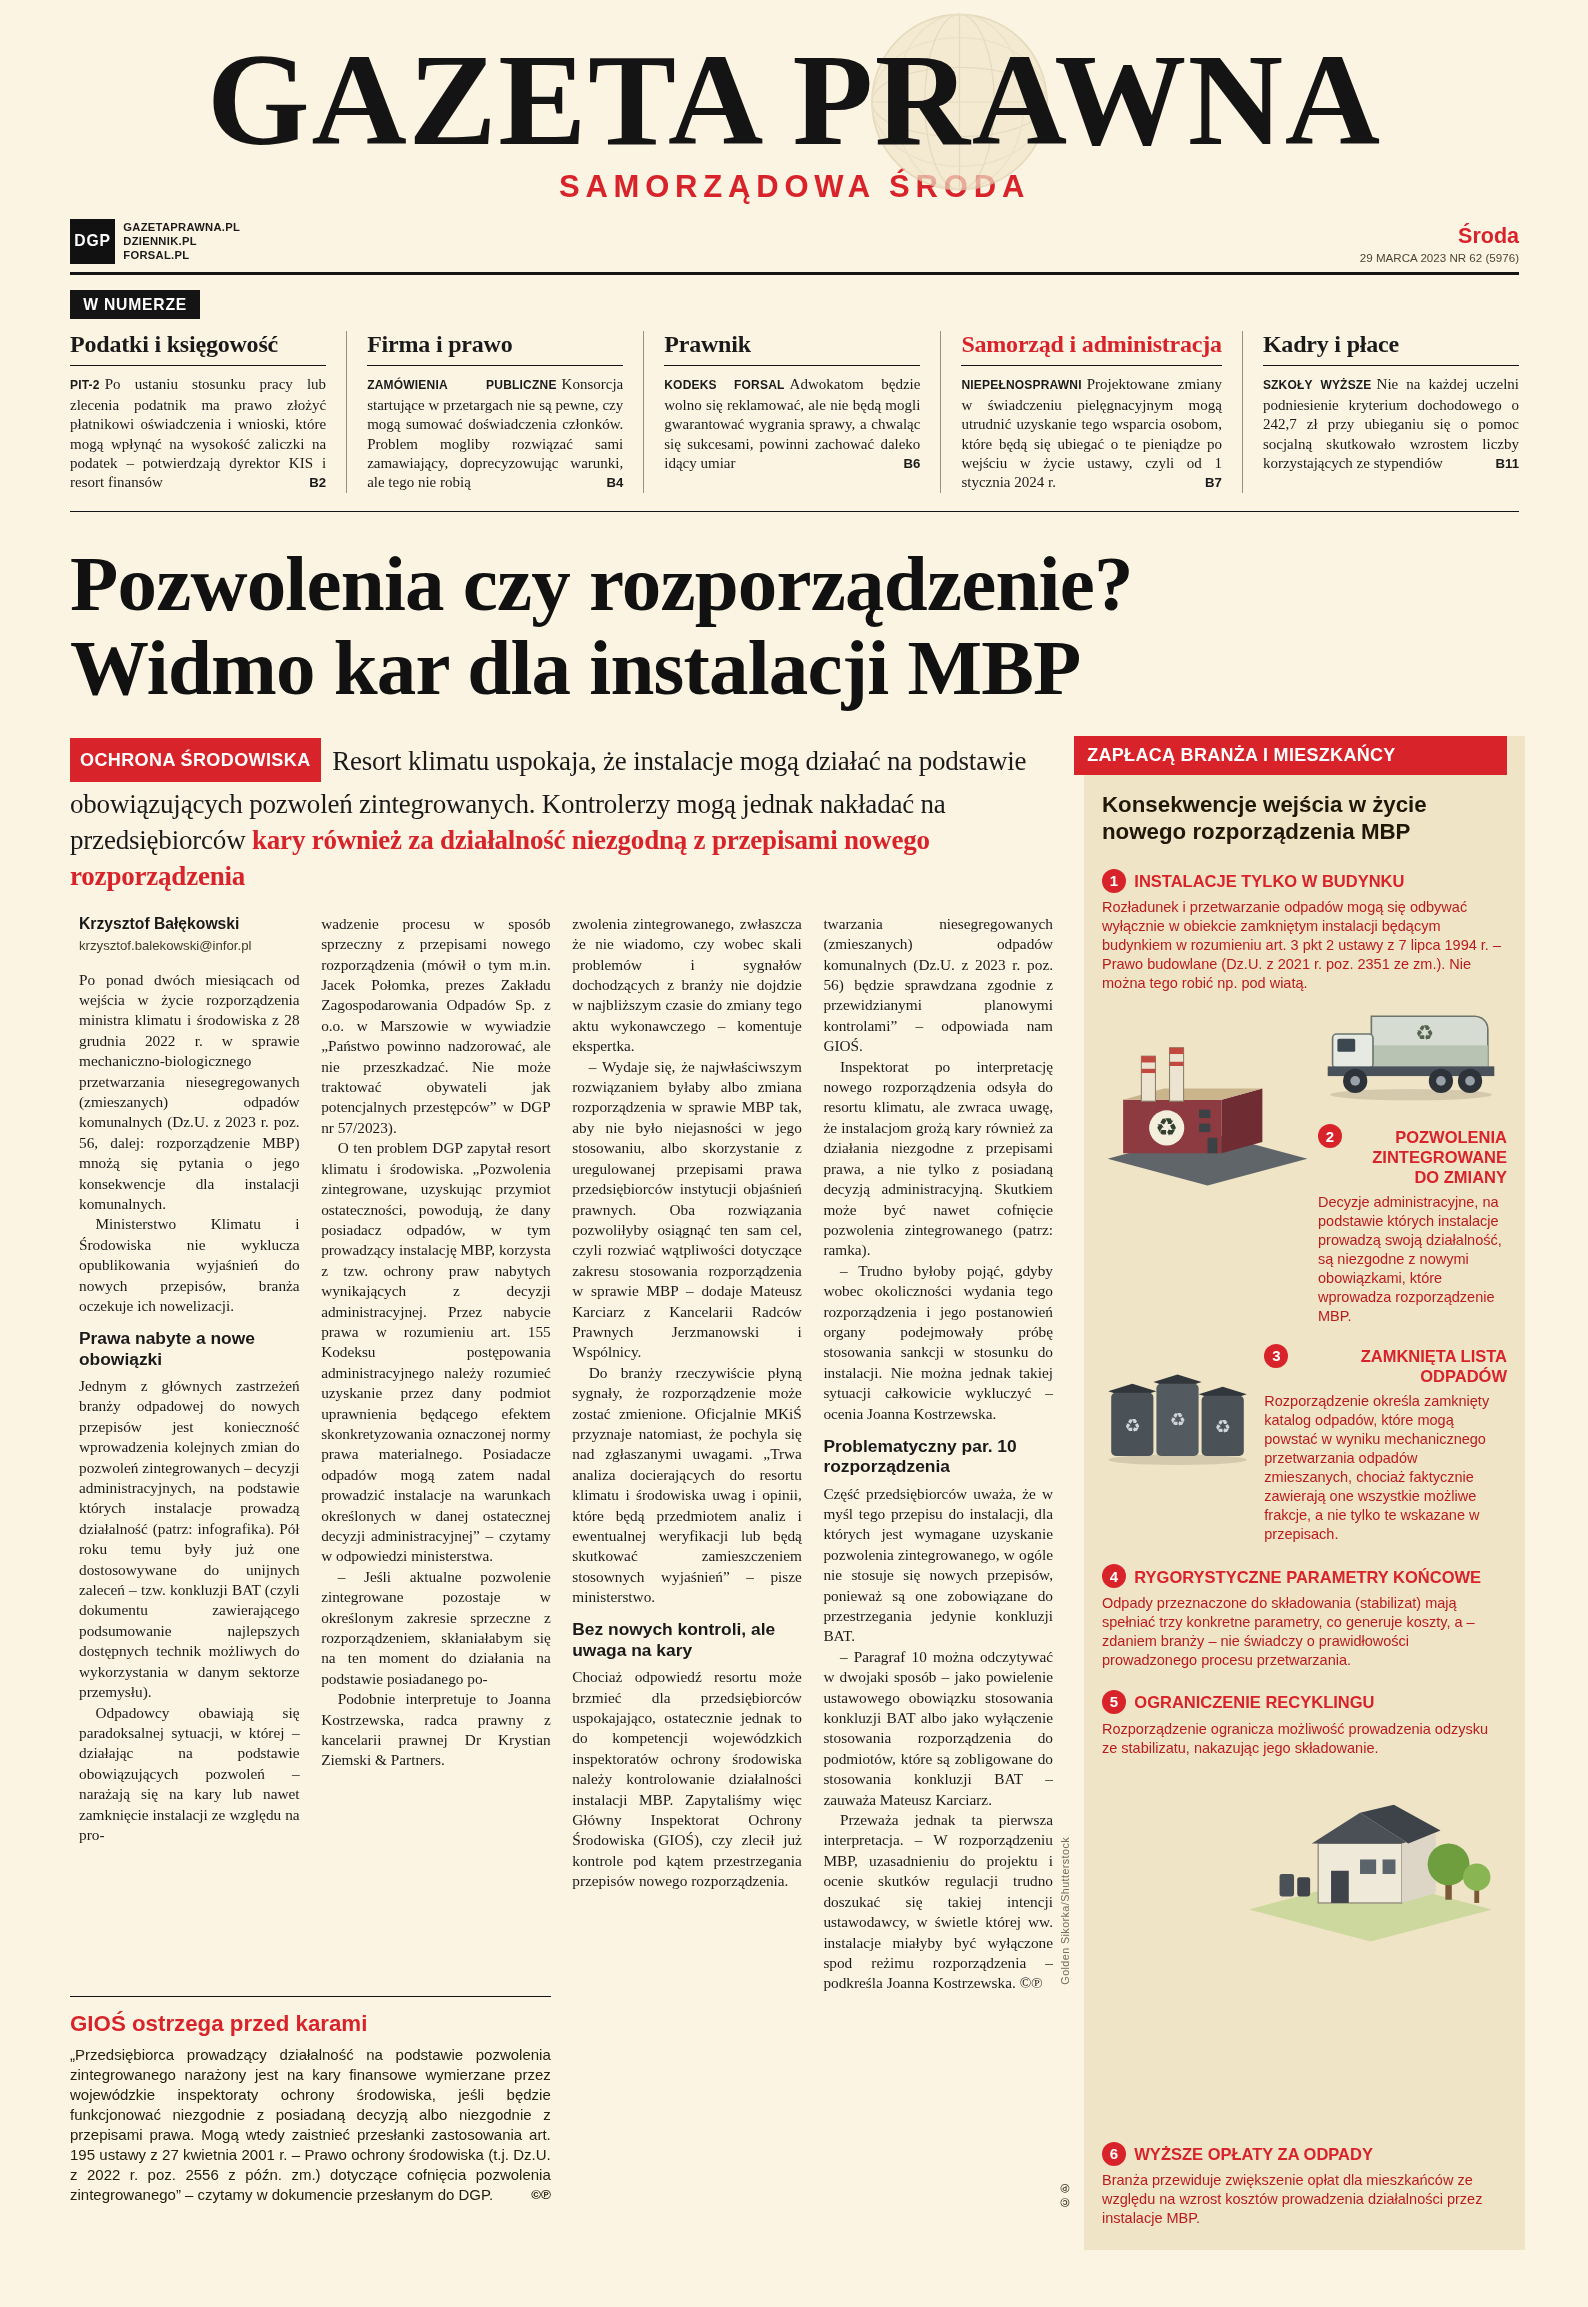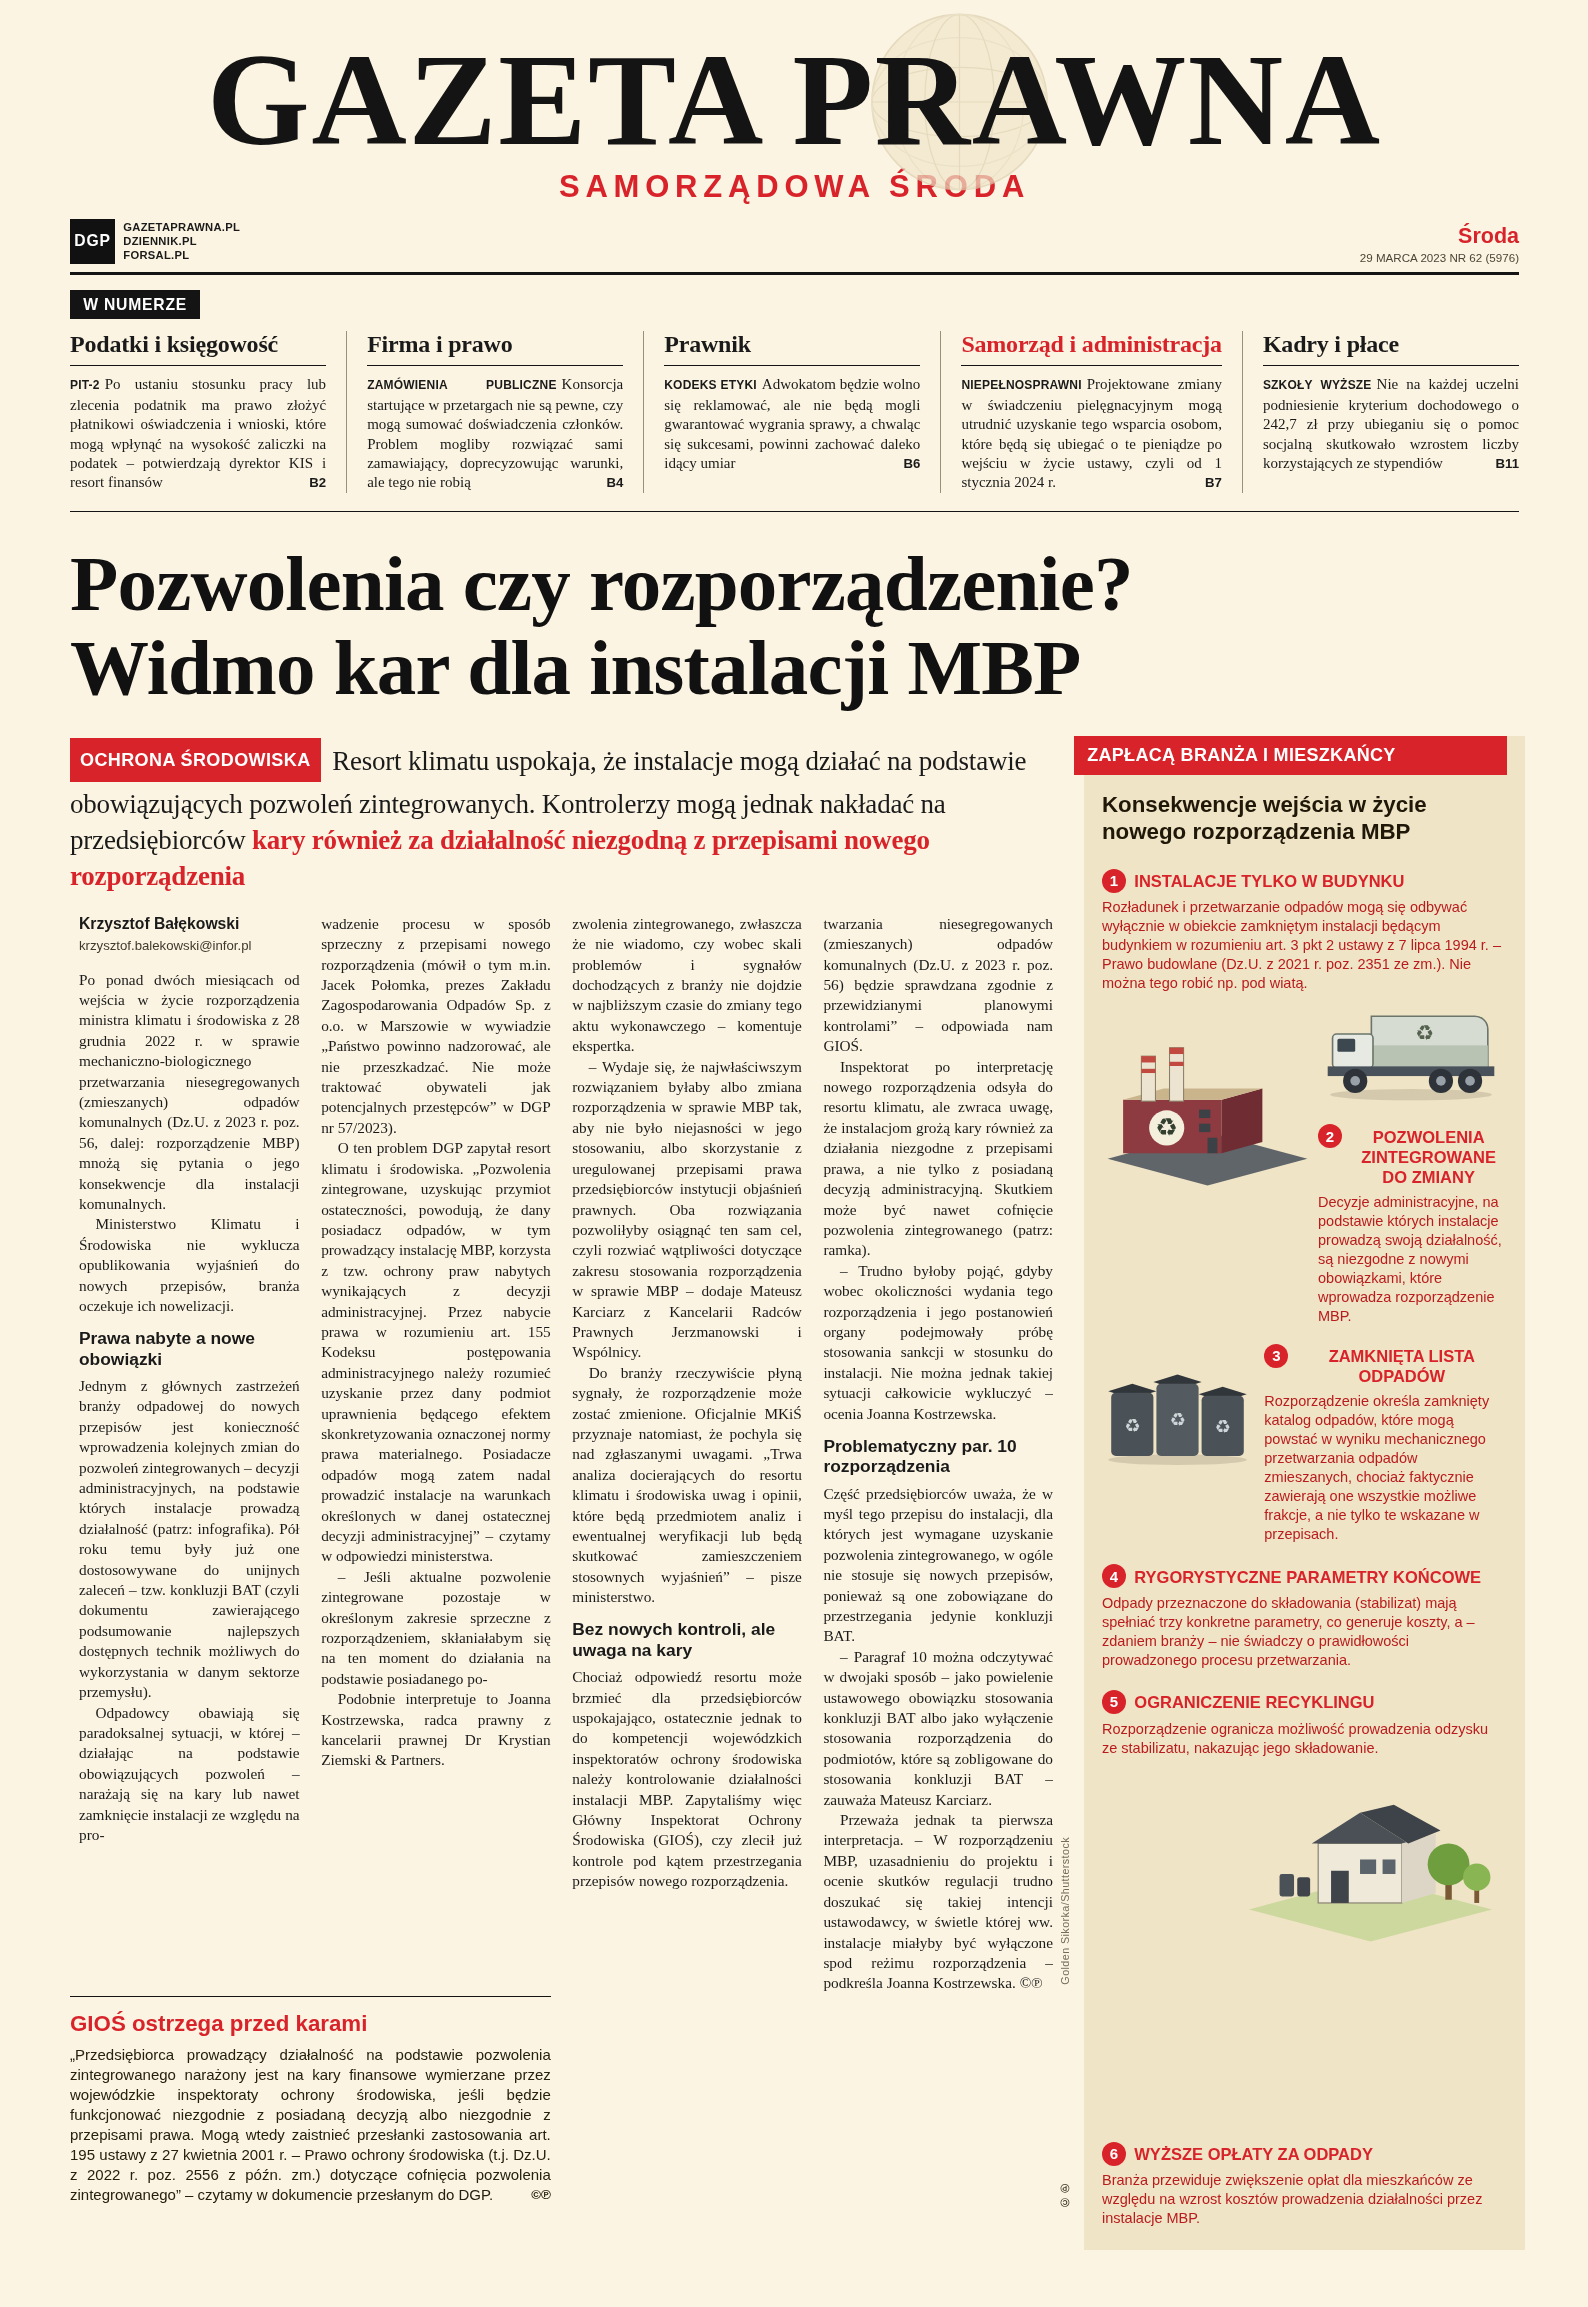--- a/index.html
+++ b/index.html
@@ -70,21 +70,21 @@
   .gios-text{font-family:"Liberation Sans",sans-serif;font-size:15px;line-height:20px;text-align:justify;color:#25200f;}
   .gios-cr{font-family:"Liberation Sans",sans-serif;font-weight:700;font-size:13.2px;float:right;margin-left:8.3px;}
 
   
   .infographic{background:var(--panel);height:100%;padding:0 18px 21.5px;position:relative;display:flex;flex-direction:column;}
   .info-header{background:var(--red);color:#fff;font-family:"Liberation Sans",sans-serif;font-weight:700;font-size:18px;letter-spacing:0.3px;padding:9px 13.2px;margin-left:-28px;}
   .info-title{font-family:"Liberation Sans",sans-serif;font-weight:700;font-size:22.3px;line-height:27px;color:#1f1708;margin:16.5px 0 3.3px;max-width:356px;text-align:left;}
   .item{margin-top:20px;}
   .item-head{display:flex;gap:8.3px;align-items:flex-start;}
   .item-num{flex:none;width:24px;height:24px;border-radius:50%;background:var(--red);color:#fff;font-family:"Liberation Sans",sans-serif;font-weight:700;font-size:15px;display:flex;align-items:center;justify-content:center;}
-  .item-title{color:var(--red);font-family:"Liberation Sans",sans-serif;font-weight:700;font-size:16.5px;line-height:20px;padding-top:2.5px;text-align:center;}
+  .item-title{color:var(--red);font-family:"Liberation Sans",sans-serif;font-weight:700;font-size:16.5px;line-height:20px;padding-top:2.5px;text-align:right;}
   .item-text{font-family:"Liberation Sans",sans-serif;font-size:14.5px;line-height:19px;color:#b91c1c;margin-top:5.8px;text-align:left;}
   .row-b{display:flex;margin-top:5px;gap:5px;}
   .factory-wrap{flex:1;padding-top:46px;}
   .rowb-right{width:189px;flex:none;}
   .row-c{display:flex;margin-top:18px;gap:8.3px;align-items:flex-start;}
   .bins-wrap{width:154px;flex:none;padding-top:11.6px;}
   .row-c .item{flex:1;margin-top:0;}
   .house-wrap{margin:21.5px 0 0 auto;width:273px;}
   .item-last{margin-top:auto;padding-top:20px;}
   .credit-vertical{position:absolute;left:-25px;bottom:265px;writing-mode:vertical-rl;transform:rotate(180deg);font-family:"Liberation Sans",sans-serif;font-size:10.8px;color:#756c58;letter-spacing:0.4px;}
@@ -138,21 +138,21 @@
           <p class="news-text"><span class="news-kicker">PIT-2</span><span>Po ustaniu stosunku pracy lub zlecenia podatnik ma prawo złożyć płatnikowi oświadczenia i wnioski, które mogą wpłynąć na wysokość zaliczki na podatek – potwierdzają dyrektor KIS i resort finansów</span><span class="news-page">B2</span></p>
         </div>
 
         <div class="news-col">
           <h2 class="news-title">Firma i prawo</h2>
           <p class="news-text"><span class="news-kicker">ZAMÓWIENIA PUBLICZNE</span><span>Konsorcja startujące w przetargach nie są pewne, czy mogą sumować doświadczenia członków. Problem mogliby rozwiązać sami zamawiający, doprecyzowując warunki, ale tego nie robią</span><span class="news-page">B4</span></p>
         </div>
 
         <div class="news-col">
           <h2 class="news-title">Prawnik</h2>
-          <p class="news-text"><span class="news-kicker">KODEKS ETYKI</span><span>Adwokatom będzie wolno się reklamować, ale nie będą mogli gwarantować wygrania sprawy, a chwaląc się sukcesami, powinni zachować daleko idący umiar</span><span class="news-page">B6</span></p>
+          <p class="news-text"><span class="news-kicker">KODEKS FORSAL</span><span>Adwokatom będzie wolno się reklamować, ale nie będą mogli gwarantować wygrania sprawy, a chwaląc się sukcesami, powinni zachować daleko idący umiar</span><span class="news-page">B6</span></p>
         </div>
 
         <div class="news-col">
           <h2 class="news-title red">Samorząd i administracja</h2>
           <p class="news-text"><span class="news-kicker">NIEPEŁNOSPRAWNI</span><span>Projektowane zmiany w świadczeniu pielęgnacyjnym mogą utrudnić uzyskanie tego wsparcia osobom, które będą się ubiegać o te pieniądze po wejściu w życie ustawy, czyli od 1 stycznia 2024 r.</span><span class="news-page">B7</span></p>
         </div>
 
         <div class="news-col">
           <h2 class="news-title">Kadry i płace</h2>
           <p class="news-text"><span class="news-kicker">SZKOŁY WYŻSZE</span><span>Nie na każdej uczelni podniesienie kryterium dochodowego o 242,7 zł przy ubieganiu się o pomoc socjalną skutkowało wzrostem liczby korzystających ze stypendiów</span><span class="news-page">B11</span></p>

